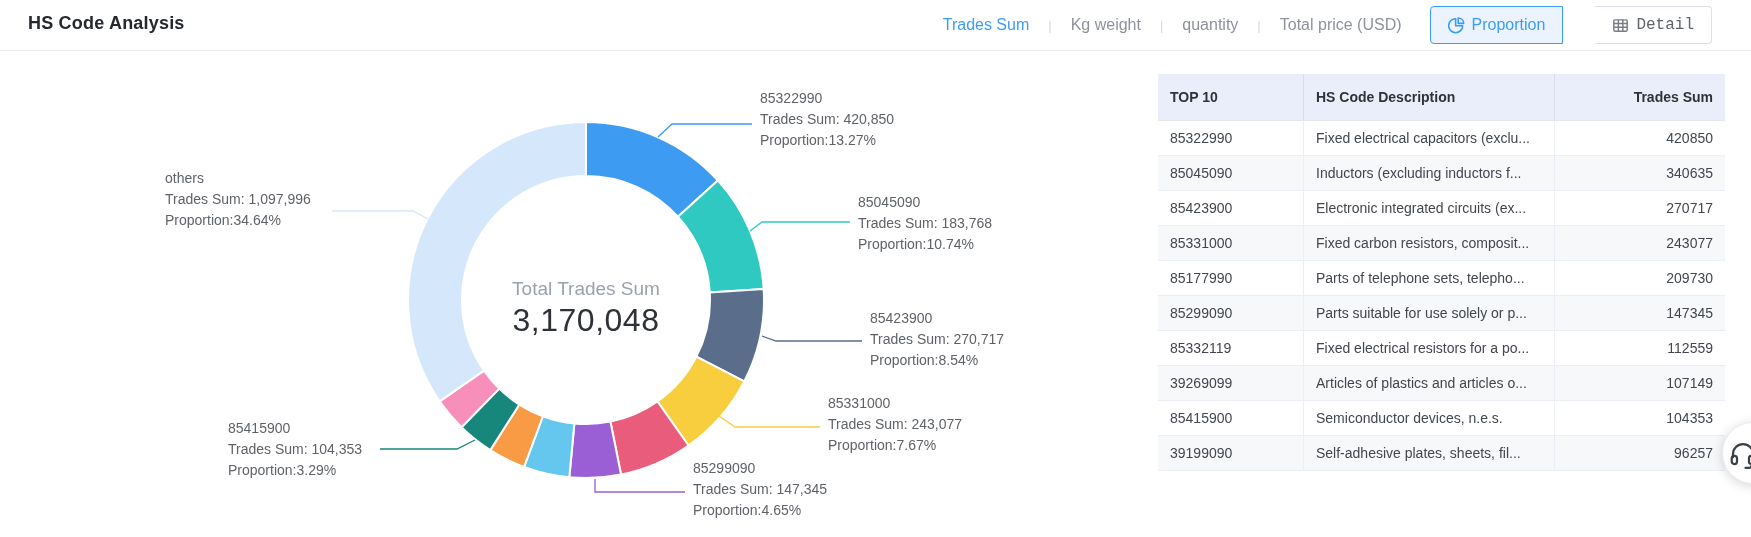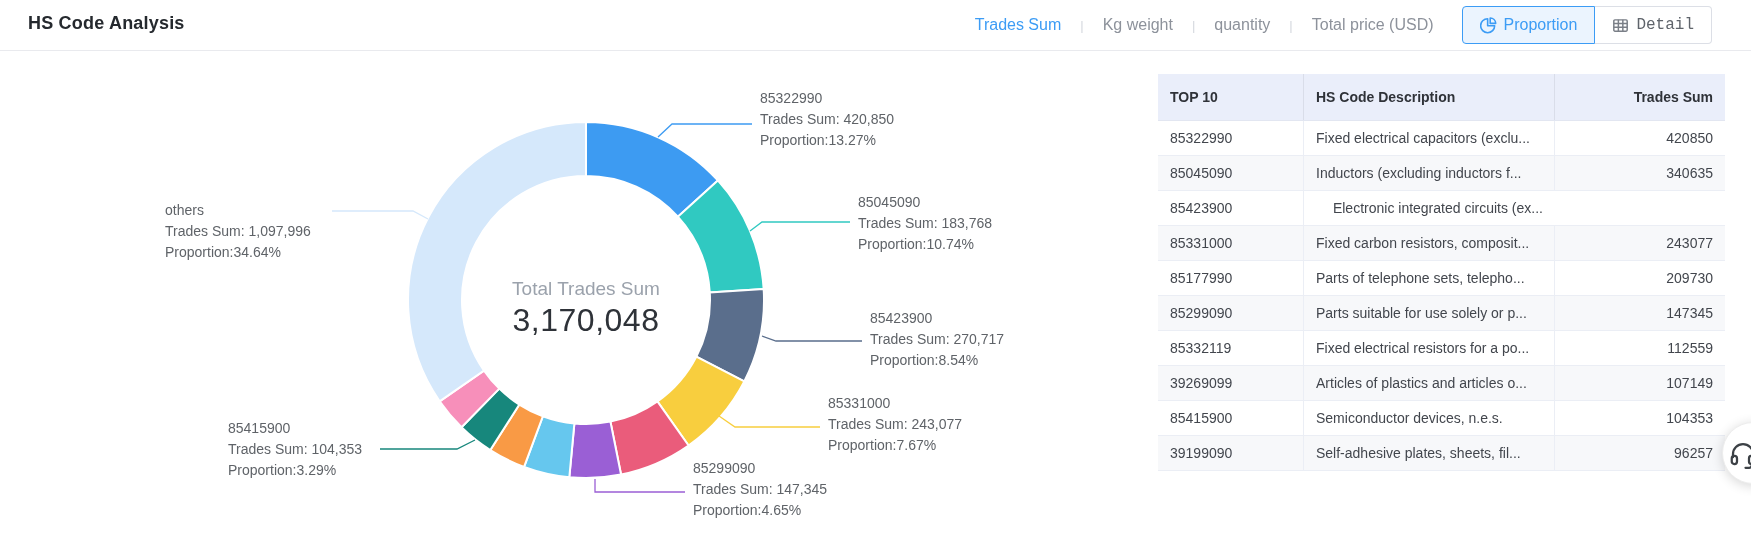--- a/index.html
+++ b/index.html
@@ -8,21 +8,21 @@
     font-family:"Liberation Sans", sans-serif;color:#303133;border-radius:15px;
   }
   
   .hdr{position:relative;height:50px;border-bottom:1px solid #e9eaee;background:#fff;}
   .hdr-title{position:absolute;left:28px;top:13px;font-size:18px;font-weight:700;color:#25292e;letter-spacing:.2px;}
   .hdr-right{position:absolute;right:39px;top:0;height:50px;display:flex;align-items:center;}
   .metrics{display:flex;align-items:center;}
   .metric{font-size:16px;color:#8d929b;cursor:pointer;white-space:nowrap;}
   .metric.active{color:#3c9cf5;}
   .metric-sep{color:#d5d8de;font-size:13px;margin:0 19px;}
-  .view-switch{display:flex;margin-left:28px;}
+  .view-switch{display:flex;margin-left:28px;gap:32px;}
   .vs-btn{display:flex;align-items:center;gap:7px;height:38px;padding:0 17px;background:#fff;
     border:1px solid #dcdfe6;font-size:16px;color:#5f646b;cursor:pointer;font-family:inherit;}
   .vs-btn:first-child{border-radius:4px 0 0 4px;}
   .vs-btn:last-child{border-radius:0 4px 4px 0;border-left-width:0;}
   .vs-btn.active{background:#ebf4fe;border:1px solid #3c9cf5;color:#3c9cf5;}
   .vs-btn.active + .vs-btn{border-left-width:0;font-family:Liberation Mono, monospace;}
   .vs-btn svg{display:block;}
   
   .chart-svg{position:absolute;left:0;top:0;}
   .center-label{position:absolute;left:436px;top:278px;width:300px;text-align:center;pointer-events:none;}
@@ -135,21 +135,21 @@
       <div class="callout" style="left: 693px; top: 458px;">
         <div>85299090</div>
         <div>Trades Sum: 147,345</div>
         <div>Proportion:4.65%</div>
       </div>
       <div class="callout" style="left: 228px; top: 418px;">
         <div>85415900</div>
         <div>Trades Sum: 104,353</div>
         <div>Proportion:3.29%</div>
       </div>
-      <div class="callout" style="left: 165px; top: 200px;">
+      <div class="callout" style="left: 165px; top: 168px;">
         <div>others</div>
         <div>Trades Sum: 1,097,996</div>
         <div>Proportion:34.64%</div>
       </div>
     </div>
 
   <section class="top10">
     <div class="thead" id="thead">
         <div class="th c1">TOP 10</div>
         <div class="th c2">HS Code Description</div>
@@ -162,20 +162,21 @@
           <div class="td c3">420850</div>
         </div>
         <div class="tr">
           <div class="td c1">85045090</div>
           <div class="td c2">Inductors (excluding inductors f...</div>
           <div class="td c3">340635</div>
         </div>
         <div class="tr">
           <div class="td c1">85423900</div>
           <div class="td c2">Electronic integrated circuits (ex...</div>
+          <div class="td c3">270717</div>
         </div>
         <div class="tr">
           <div class="td c1">85331000</div>
           <div class="td c2">Fixed carbon resistors, composit...</div>
           <div class="td c3">243077</div>
         </div>
         <div class="tr">
           <div class="td c1">85177990</div>
           <div class="td c2">Parts of telephone sets, telepho...</div>
           <div class="td c3">209730</div>

